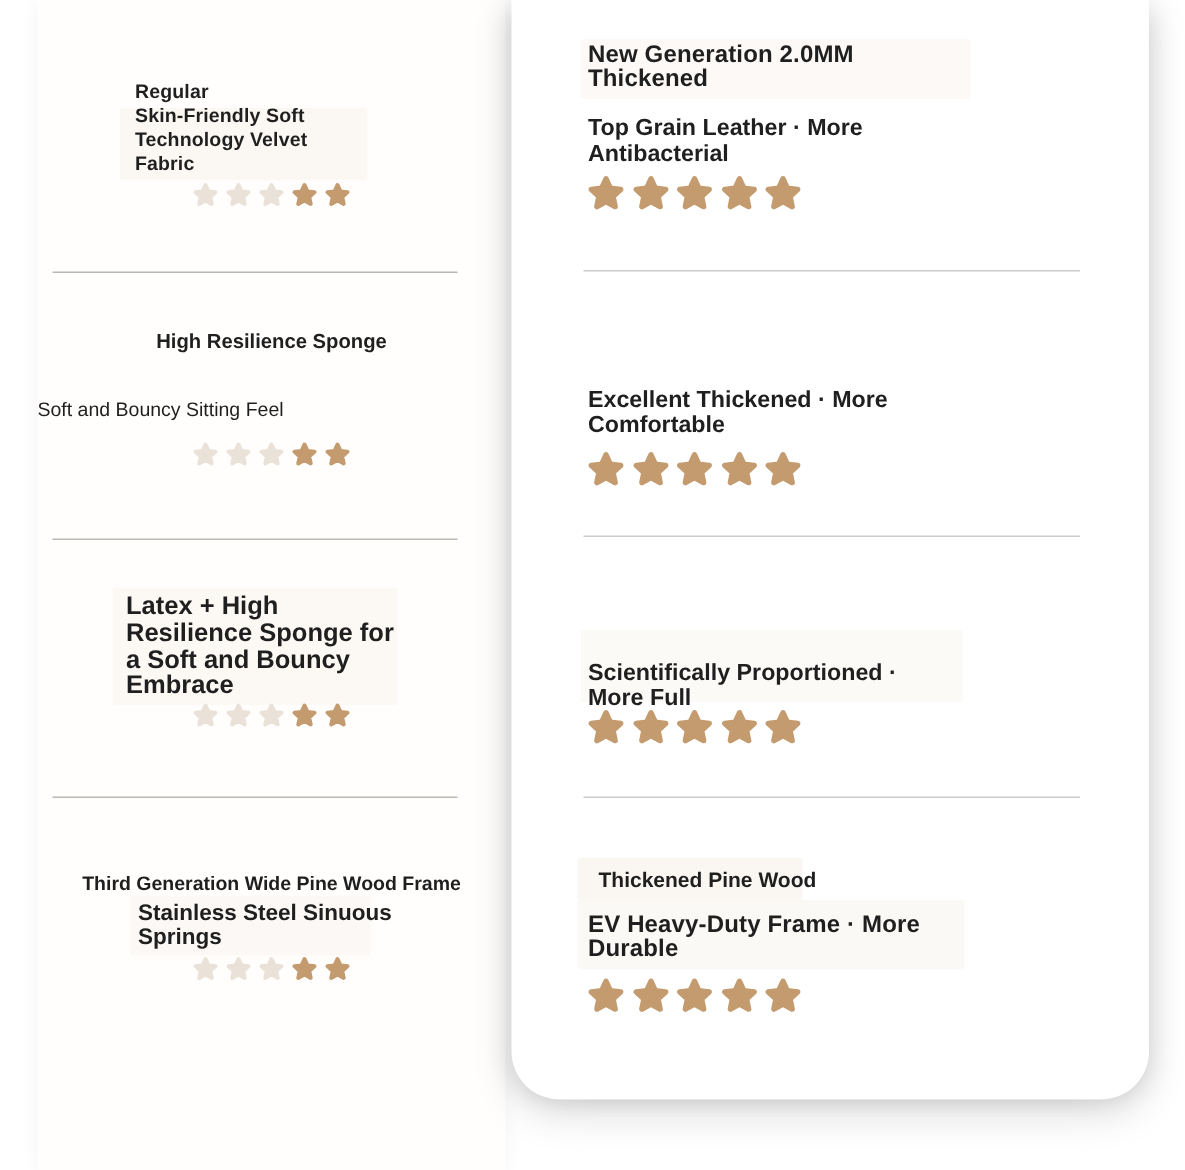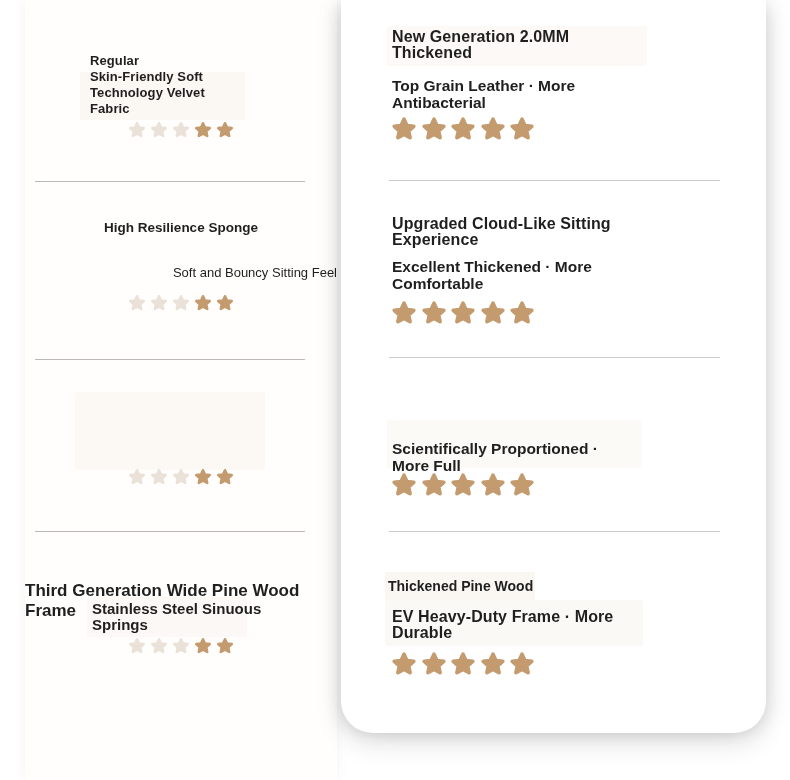--- a/index.html
+++ b/index.html
@@ -13,23 +13,23 @@
 
   
   .left-panel{
     position:absolute;left:25px;top:0;width:312px;height:780px;
     background:#fffefd;
     box-shadow:0 0 12px rgba(0,0,0,0.05);
   }
   .left-panel .txt{position:absolute;white-space:pre-line;}
   .l-s1-text{left:65px;top:53px;font-size:13px;line-height:16px;font-weight:600;letter-spacing:.1px;}
   .l-s2-title{left:0;right:0;top:220px;text-align:center;font-size:13.5px;font-weight:600;}
-  .l-s2-sub{left:0;right:0;top:265px;text-align:right;font-size:13px;font-weight:500;}
+  .l-s2-sub{left:0;right:0;top:265px;text-align:left;font-size:13px;font-weight:500;}
   .l-s3-text{left:59px;top:395px;font-size:17px;line-height:17.8px;font-weight:700;}
-  .l-s4-eyebrow{left:0;right:0;top:581px;text-align:left;font-size:17px;font-weight:600;}
+  .l-s4-eyebrow{left:0;right:0;top:581px;text-align:center;font-size:13px;font-weight:600;}
   .l-s4-title{left:67px;top:601px;font-size:15px;line-height:15.5px;font-weight:700;}
 
   .divider{position:absolute;height:1px;}
   .left-panel .divider{left:10px;width:270px;background:var(--divider-left,#bcb8b4);}
   .l-div1{top:181px;} .l-div2{top:359px;} .l-div3{top:531px;}
 
   .left-panel .stars{left:0;right:0;justify-content:center;}
   .l-st1{top:121px;} .l-st2{top:294px;} .l-st3{top:468px;} .l-st4{top:637px;}
 
   
@@ -39,21 +39,21 @@
     border-radius:0 0 32px 32px;
     box-shadow:0 10px 26px rgba(0,0,0,0.13), -9px 4px 18px -8px rgba(0,0,0,0.12), 9px 4px 18px -8px rgba(0,0,0,0.10);
   }
   .right-card > *{transform:translateY(6px);} 
   .right-card .txt{position:absolute;white-space:pre-line;}
   .r-h{left:51px;font-size:16px;line-height:15.8px;font-weight:700;letter-spacing:.1px;}
   .r-sub{left:51px;font-size:15.5px;line-height:17.3px;font-weight:600;}
   .r-s1-h{top:29px;} .r-s1-sub{top:53px;margin-top:24px;}
   .r-s2-h{top:216px;} .r-s2-sub{top:258px;}
   .r-s3-h{top:386px;} .r-s3-sub{top:440px;}
-  .r-s4-eyebrow{left:47px;top:578px;font-size:14px;font-weight:600;}
+  .r-s4-eyebrow{left:58px;top:578px;font-size:14px;font-weight:600;}
   .r-s4-h{top:609px;}
   .right-card .divider{left:48px;width:331px;background:var(--divider-right,#cecac7);}
   .r-div1{top:180px;} .r-div2{top:357px;} .r-div3{top:531px;}
   .right-card .stars{left:50px;}
   .r-st1{top:116px;} .r-st2{top:300px;} .r-st3{top:472px;} .r-st4{top:651px;}
 
   
   .stars{position:absolute;display:flex;align-items:center;}
   .star{display:inline-block;}
   .star svg{display:block;width:100%;height:100%;}
@@ -133,20 +133,24 @@
           </svg>
         </span>
         <span class="star filled">
           <svg viewBox="0 0 24 24">
             <path d="M12 3l2.7 5.8 6.3.7-4.7 4.3 1.3 6.2L12 16.9l-5.6 3.1 1.3-6.2L3 9.5l6.3-.7z"></path>
           </svg>
         </span>
       </div>
     <div class="divider l-div2"></div>
 
+    <div class="txt l-s3-text">Latex + High
+Resilience Sponge for
+a Soft and Bouncy
+Embrace</div>
     <div class="stars sm l-st3">
         <span class="star light">
           <svg viewBox="0 0 24 24">
             <path d="M12 3l2.7 5.8 6.3.7-4.7 4.3 1.3 6.2L12 16.9l-5.6 3.1 1.3-6.2L3 9.5l6.3-.7z"></path>
           </svg>
         </span>
         <span class="star light">
           <svg viewBox="0 0 24 24">
             <path d="M12 3l2.7 5.8 6.3.7-4.7 4.3 1.3 6.2L12 16.9l-5.6 3.1 1.3-6.2L3 9.5l6.3-.7z"></path>
           </svg>
@@ -233,22 +237,20 @@
           </svg>
         </span>
         <span class="star filled">
           <svg viewBox="0 0 24 24">
             <path d="M12 3l2.7 5.8 6.3.7-4.7 4.3 1.3 6.2L12 16.9l-5.6 3.1 1.3-6.2L3 9.5l6.3-.7z"></path>
           </svg>
         </span>
       </div>
     <div class="divider r-div1"></div>
 
-    <div class="txt r-h r-s2-h">Upgraded Cloud-Like Sitting
-Experience</div>
     <div class="txt r-sub r-s2-sub">Excellent Thickened · More
 Comfortable</div>
     <div class="stars lg r-st2">
         <span class="star filled">
           <svg viewBox="0 0 24 24">
             <path d="M12 3l2.7 5.8 6.3.7-4.7 4.3 1.3 6.2L12 16.9l-5.6 3.1 1.3-6.2L3 9.5l6.3-.7z"></path>
           </svg>
         </span>
         <span class="star filled">
           <svg viewBox="0 0 24 24">

